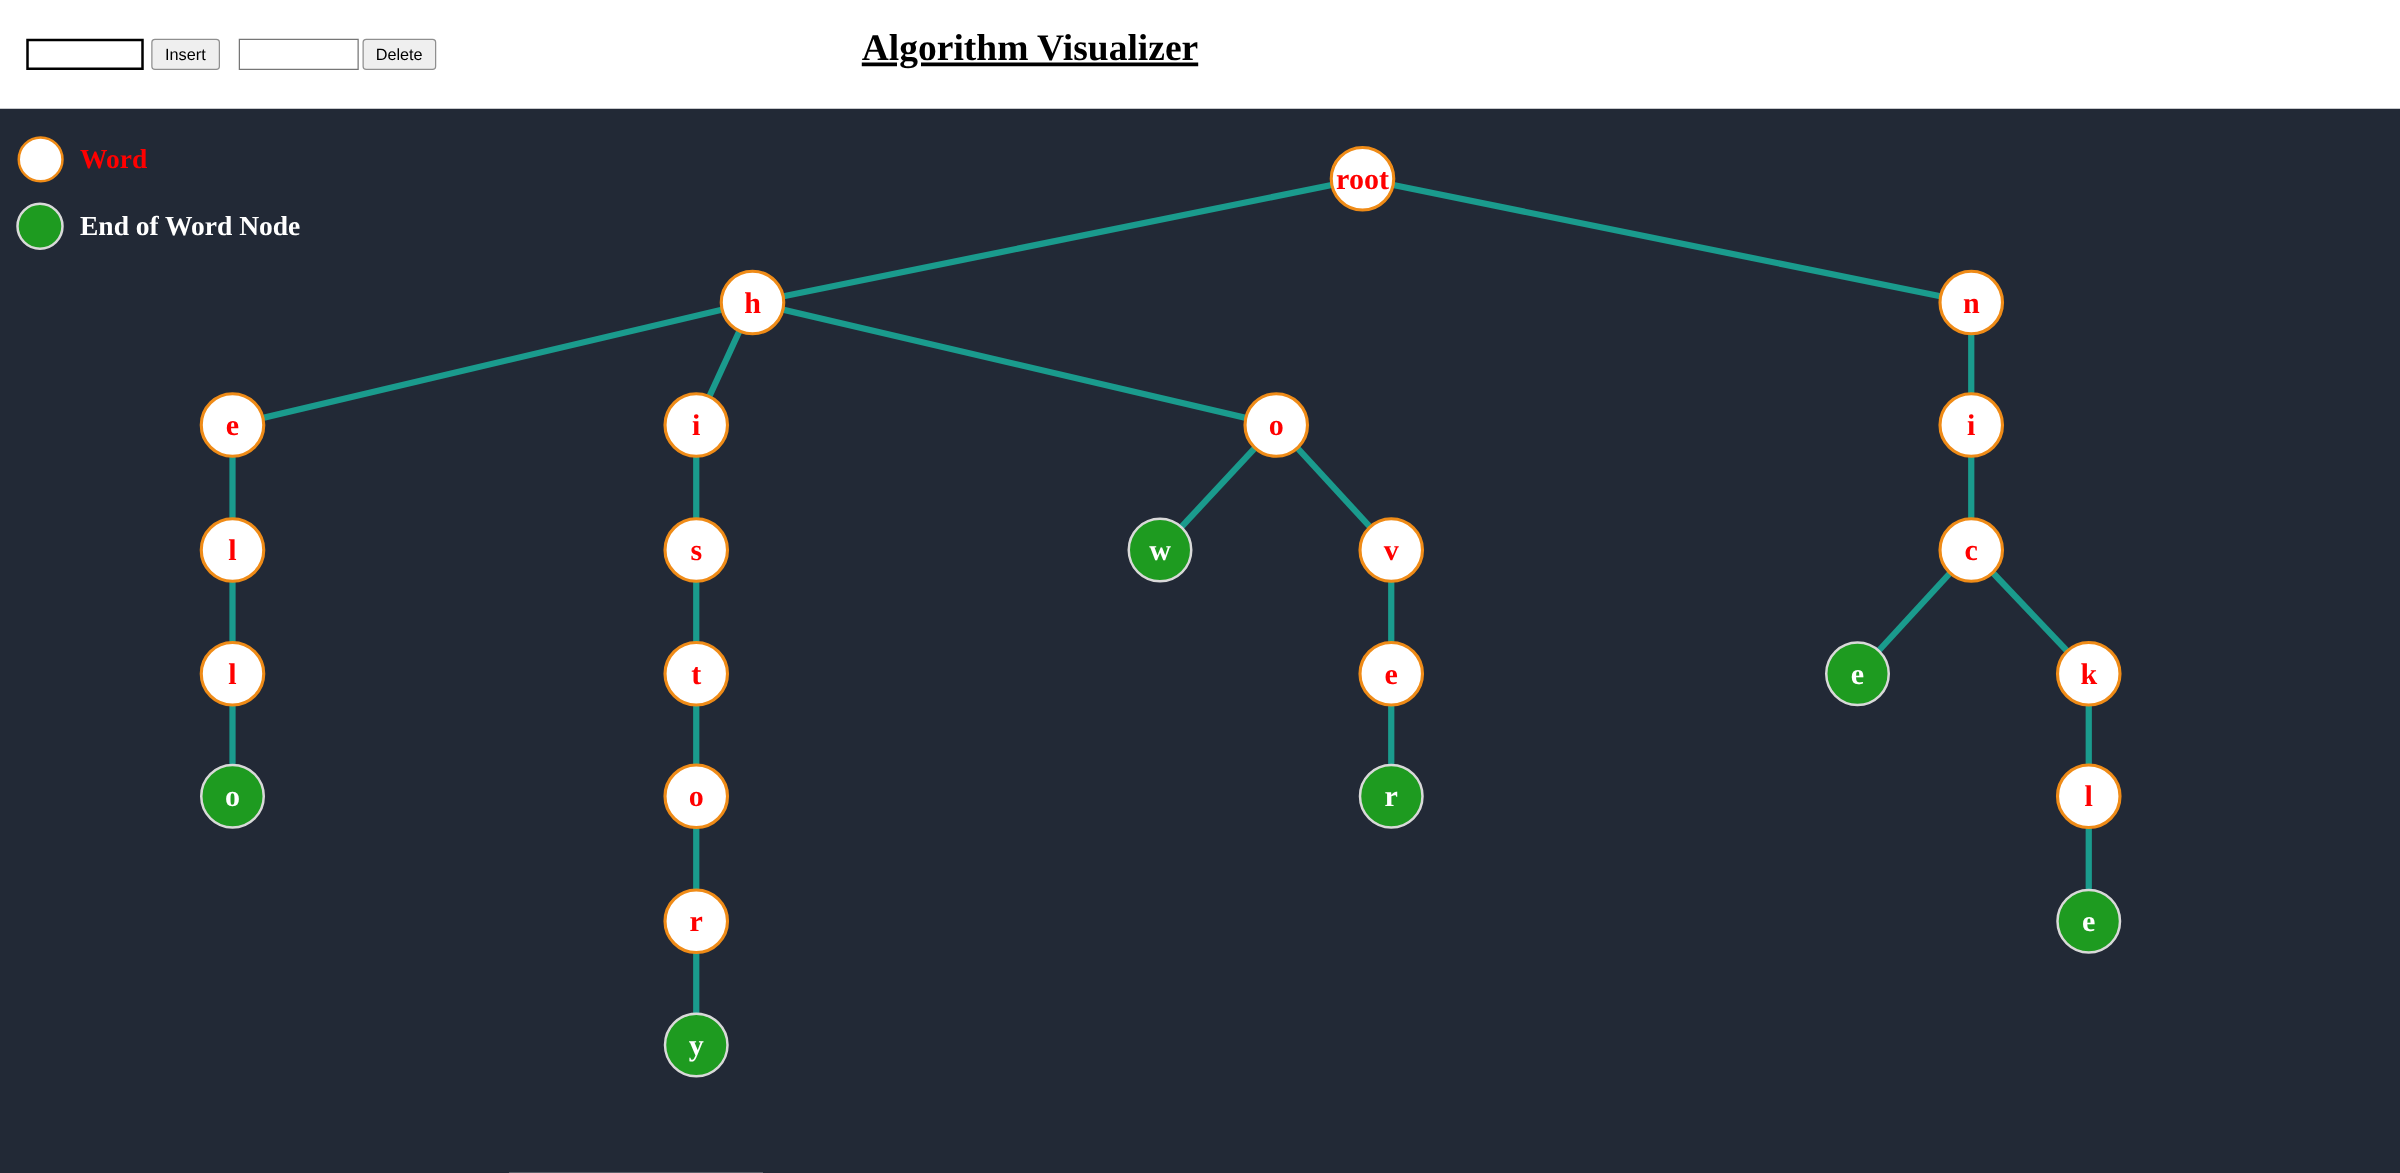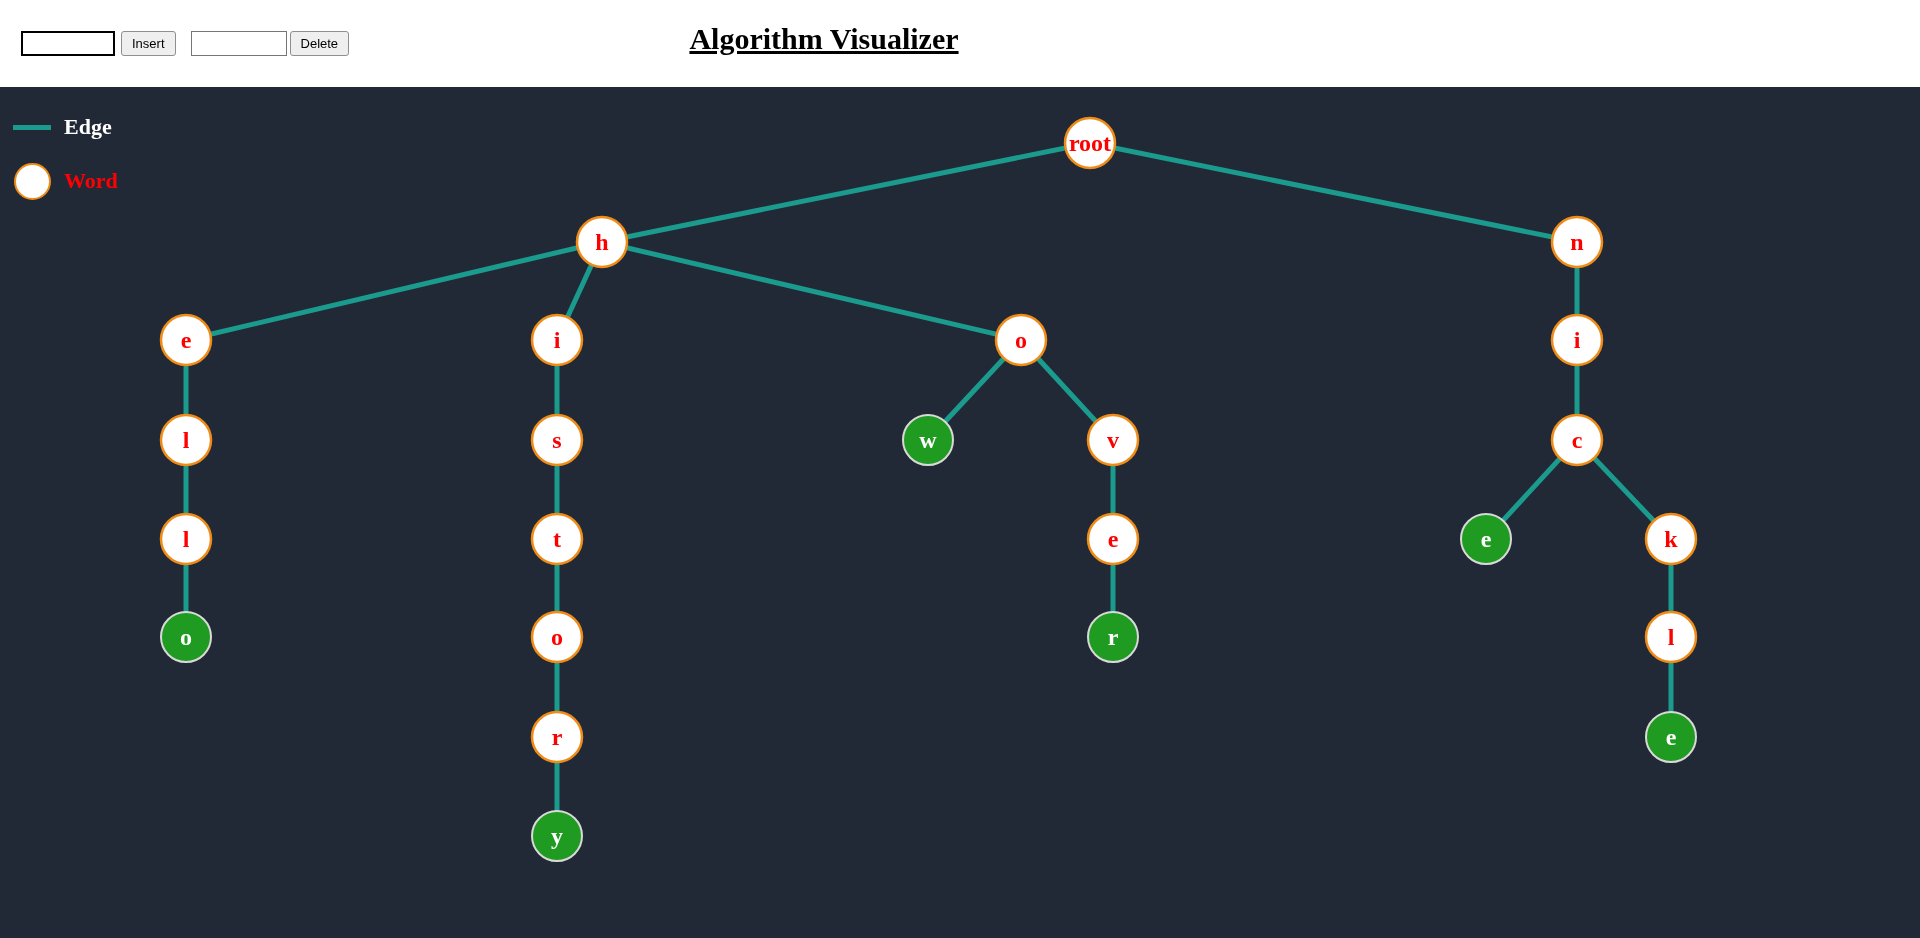--- a/index.html
+++ b/index.html
@@ -160,29 +160,29 @@
     <input class="text-input delete-input" type="text" value="" style="">
     <button class="btn">Delete</button>
   </div>
   <div class="page-title">Algorithm Visualizer</div>
 </div>
 
 <div class="canvas">
   <div class="legend">
     <div class="legend-row">
       <span class="legend-icon">
-        <span class="legend-edge-line"></span>
+        <span class="legend-node-circle"></span>
       </span>
-      <span class="legend-label">Edge</span>
+      <span class="legend-label node-label">Word</span>
     </div>
     <div class="legend-row">
       <span class="legend-icon">
-        <span class="legend-node-circle"></span>
+        <span class="legend-end-circle"></span>
       </span>
-      <span class="legend-label node-label">Word</span>
+      <span class="legend-label">End of Word Node</span>
     </div>
   </div>
 
   <svg class="trie-svg" width="1920" height="851" viewBox="0 0 1920 851">
       <line x1="1090" y1="56" x2="602" y2="155" class="trie-edge"></line>
       <line x1="1090" y1="56" x2="1577" y2="155" class="trie-edge"></line>
       <line x1="602" y1="155" x2="186" y2="253" class="trie-edge"></line>
       <line x1="602" y1="155" x2="557" y2="253" class="trie-edge"></line>
       <line x1="602" y1="155" x2="1021" y2="253" class="trie-edge"></line>
       <line x1="186" y1="253" x2="186" y2="353" class="trie-edge"></line>

